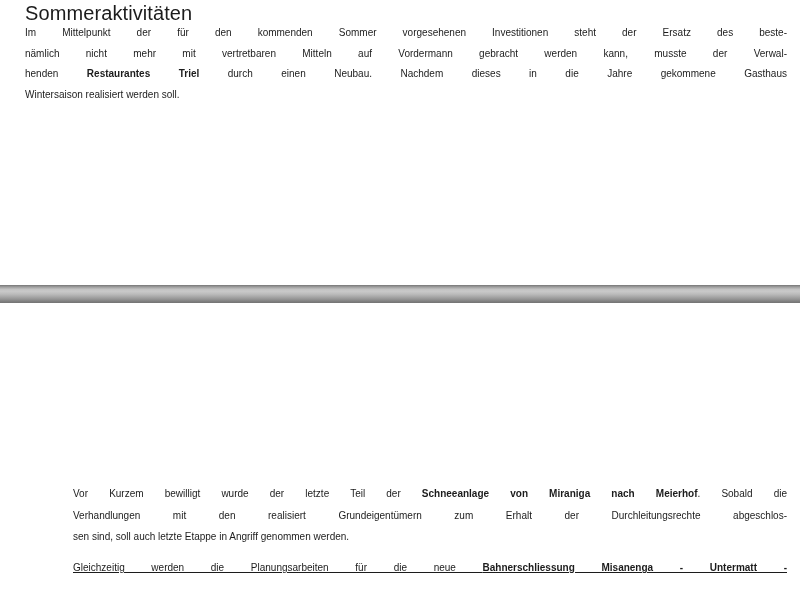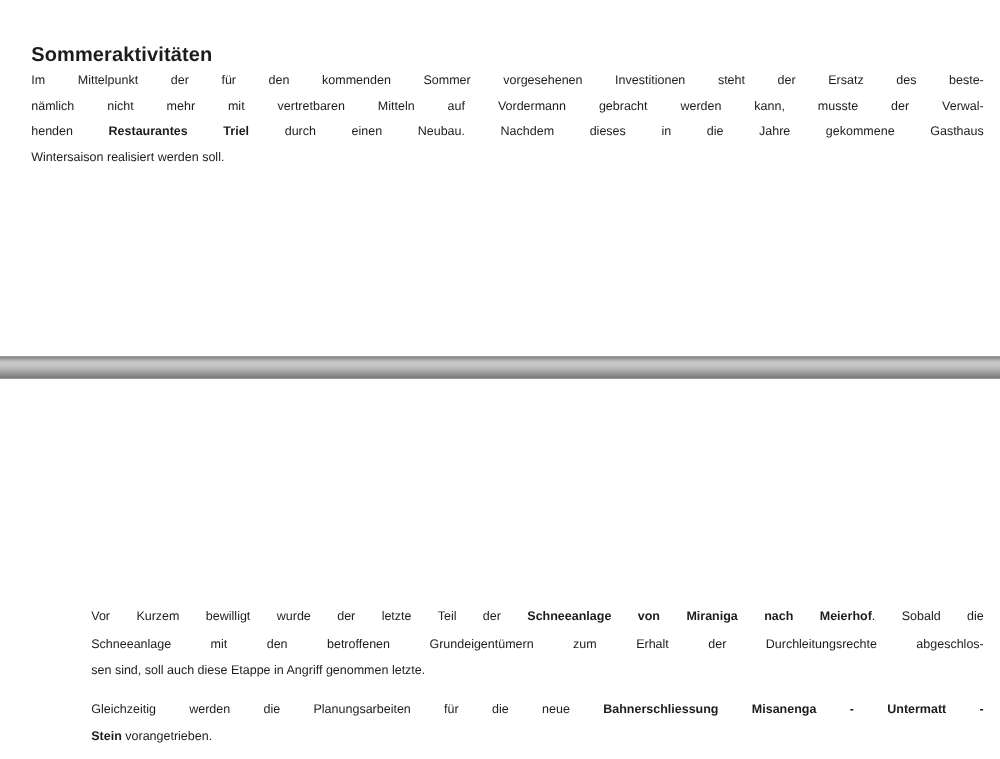--- a/index.html
+++ b/index.html
@@ -22,27 +22,27 @@
     width: 762px;
   }
   .block-top {
     top: 3px;
   }
   .block-mid {
     top: 483px;
   }
   .block-bottom {
     top: 557px;
+    text-decoration: underline;
   }
   .doc-heading {
-    font-size: 16px;
-    font-weight: bold;
+    font-size: 20px;
+    font-weight: normal;
     line-height: 20px;
     letter-spacing: 0.1px;
-    margin-top: 32px;
   }
   .paragraph {
     font-size: 10px;
   }
   .block-top .paragraph .line { line-height: 20.5px; }
   .block-mid .paragraph .line,
   .block-bottom .paragraph .line { line-height: 21.5px; margin-left: 48px; }
   .line {
     text-align: justify;
     text-align-last: justify;
@@ -76,23 +76,22 @@
       <div class="line"><span>henden </span><span class="bold">Restaurantes Triel</span><span> durch einen Neubau. Nachdem dieses in die Jahre gekommene Gasthaus</span></div>
       <div class="line last"><span>Wintersaison realisiert werden soll.</span></div>
     </div>
 </div>
 
 <div class="divider-bar" style="background: linear-gradient(rgb(117, 117, 117) 0%, rgb(158, 158, 158) 11%, rgb(194, 194, 194) 24%, rgb(201, 201, 201) 35%, rgb(188, 188, 188) 50%, rgb(168, 168, 168) 65%, rgb(146, 146, 146) 80%, rgb(122, 122, 122) 94%, rgb(116, 116, 116) 100%);"></div>
 
 <div class="text-block block-mid">
   <div class="paragraph">
       <div class="line"><span>Vor Kurzem bewilligt wurde der letzte Teil der </span><span class="bold">Schneeanlage von Miraniga nach Meierhof</span><span>. Sobald die</span></div>
-      <div class="line"><span>Schneeanlage mit den betroffenen Grundeigentümern zum Erhalt der Durchleitungsrechte abgeschlos-</span></div>
-      <div class="line last"><span>sen sind, soll auch diese Etappe in Angriff genommen letzte.</span></div>
+      <div class="line"><span>Verhandlungen mit den realisiert Grundeigentümern zum Erhalt der Durchleitungsrechte abgeschlos-</span></div>
+      <div class="line last"><span>sen sind, soll auch letzte Etappe in Angriff genommen werden.</span></div>
     </div>
 </div>
 
 <div class="text-block block-bottom">
   <div class="paragraph">
       <div class="line"><span>Gleichzeitig werden die Planungsarbeiten für die neue </span><span class="bold">Bahnerschliessung Misanenga - Untermatt -</span></div>
-      <div class="line last"><span class="bold">Stein</span><span> vorangetrieben.</span></div>
     </div>
 </div>
 
 </body></html>

